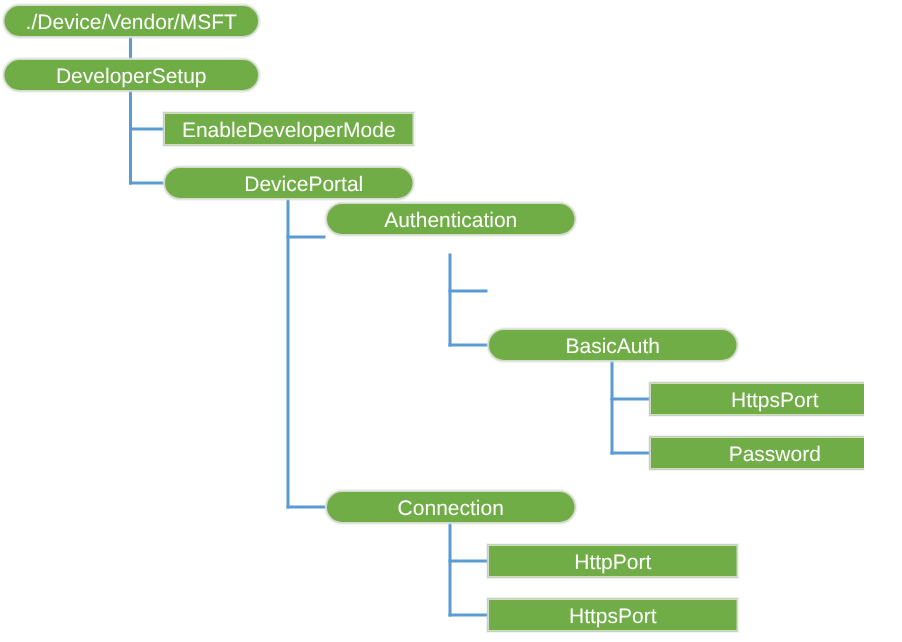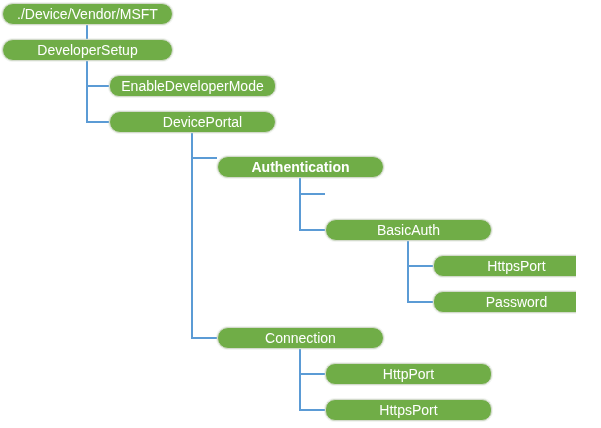--- a/index.html
+++ b/index.html
@@ -20,21 +20,21 @@
     color: #ffffff;
     font-size: 14px;
     line-height: 20px;
     display: flex;
     align-items: center;
     justify-content: center;
     white-space: nowrap;
     box-shadow: 0 0 0 1px rgba(200,210,195,0.25);
   }
   .pill { border-radius: 11px; }
-  .rect { border-radius: 10px; }
+  .rect { border-radius: 0; }
   .line {
     position: absolute;
     background: #5B9BD5;
   }
 </style>
 </head>
 <body>
 
 <div class="canvas">
 
@@ -57,21 +57,21 @@
   <div class="line" style="left:407px; top:301px; width:26px; height:2px;"></div>
 
   <div class="line" style="left:299px; top:349px; width:2px;  height:62px;"></div>
   <div class="line" style="left:299px; top:373px; width:26px; height:2px;"></div>
   <div class="line" style="left:299px; top:409px; width:26px; height:2px;"></div>
 
   <div class="node pill" style="left:2px;   top:3px;   width:171px;">./Device/Vendor/MSFT</div>
   <div class="node pill" style="left:2px;   top:39px;  width:171px;">DeveloperSetup</div>
   <div class="node rect" style="left:109px; top:75px;  width:167px;">EnableDeveloperMode</div>
   <div class="node pill" style="left:109px; top:111px; width:167px;padding-left:20px;">DevicePortal</div>
-  <div class="node pill" style="left:217px; top:156px; width:167px;font-weight:bold;">Authentication</div>
+  <div class="node pill" style="left:217px; top:135px; width:167px;">Authentication</div>
   <div class="node pill" style="left:325px; top:219px; width:167px;">BasicAuth</div>
   <div class="node rect" style="left:433px; top:255px; width:167px;">HttpsPort</div>
   <div class="node rect" style="left:433px; top:291px; width:167px;">Password</div>
   <div class="node pill" style="left:217px; top:327px; width:167px;">Connection</div>
   <div class="node rect" style="left:325px; top:363px; width:167px;">HttpPort</div>
   <div class="node rect" style="left:325px; top:399px; width:167px;text-align:right;">HttpsPort</div>
 
 </div>
 
 </body></html>

